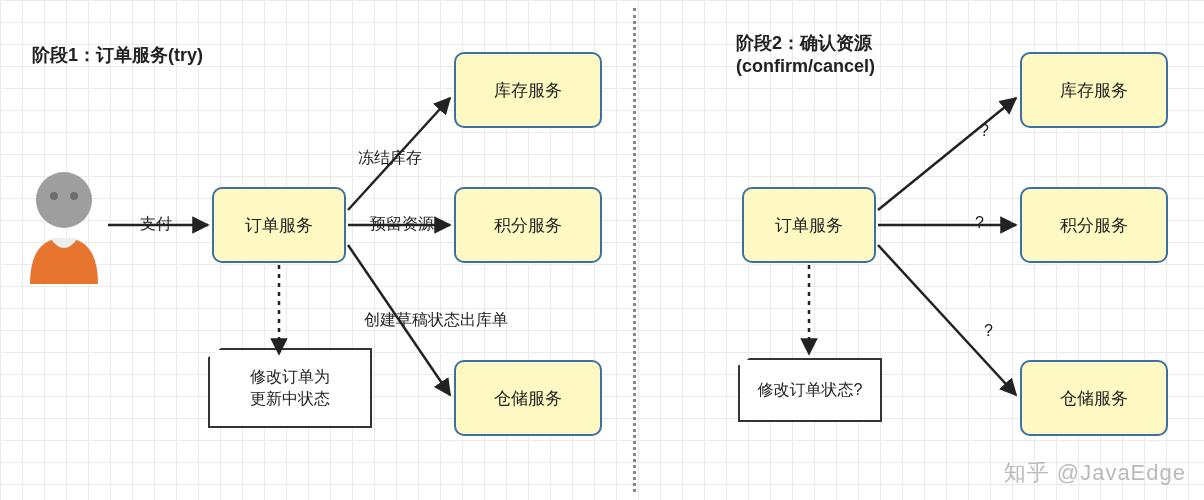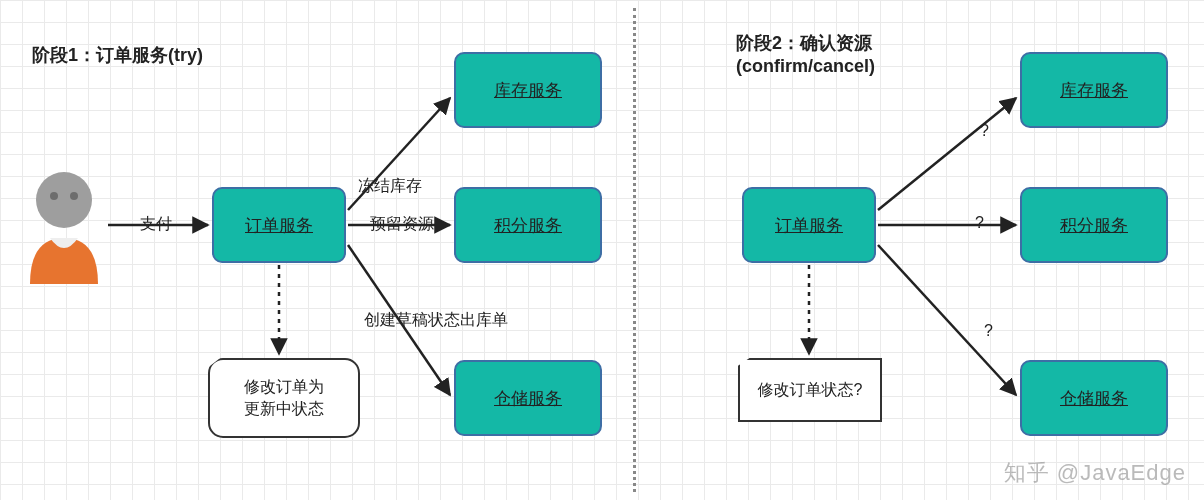--- a/index.html
+++ b/index.html
@@ -17,30 +17,29 @@
   }
   .title {
     position: absolute;
     font-size: 18px;
     font-weight: bold;
     color: #222;
     line-height: 1.3;
   }
   .box {
     position: absolute;
-    background: #14b8a6;
+    background: #fef9c3;
     border: 2px solid #3d6ea5;
     border-radius: 10px;
     display: flex;
     align-items: center;
     justify-content: center;
     font-size: 17px;
     color: #222;
     text-align: center;
-    text-decoration: underline;
   }
   .note {
     position: absolute;
     background: #fff;
     border: 2px solid #333;
     font-size: 16px;
     color: #222;
     display: flex;
     align-items: center;
     justify-content: center;
@@ -106,25 +105,25 @@
 <div class="box" style="left:454px; top:52px; width:148px; height:76px;">
   <span>库存服务</span>
 </div>
 <div class="box" style="left:454px; top:187px; width:148px; height:76px;">
   <span>积分服务</span>
 </div>
 <div class="box" style="left:454px; top:360px; width:148px; height:76px;">
   <span>仓储服务</span>
 </div>
 
-<div class="note" style="left:208px; top:358px; width:152px; height:80px; white-space:pre-line;border-radius:15px;">修改订单为
+<div class="note" style="left:208px; top:348px; width:164px; height:80px; white-space:pre-line;">修改订单为
 更新中状态</div>
 
 <div class="edge-label" style="left:140px; top:214px;">支付</div>
-<div class="edge-label" style="left:358px; top:148px;margin-top:28px;">冻结库存</div>
+<div class="edge-label" style="left:358px; top:148px;">冻结库存</div>
 <div class="edge-label" style="left:370px; top:214px;">预留资源</div>
 <div class="edge-label" style="left:364px; top:310px;">创建草稿状态出库单</div>
 
 <div class="box" style="left:742px; top:187px; width:134px; height:76px;">
   <span>订单服务</span>
 </div>
 <div class="box" style="left:1020px; top:52px; width:148px; height:76px;">
   <span>库存服务</span>
 </div>
 <div class="box" style="left:1020px; top:187px; width:148px; height:76px;">

